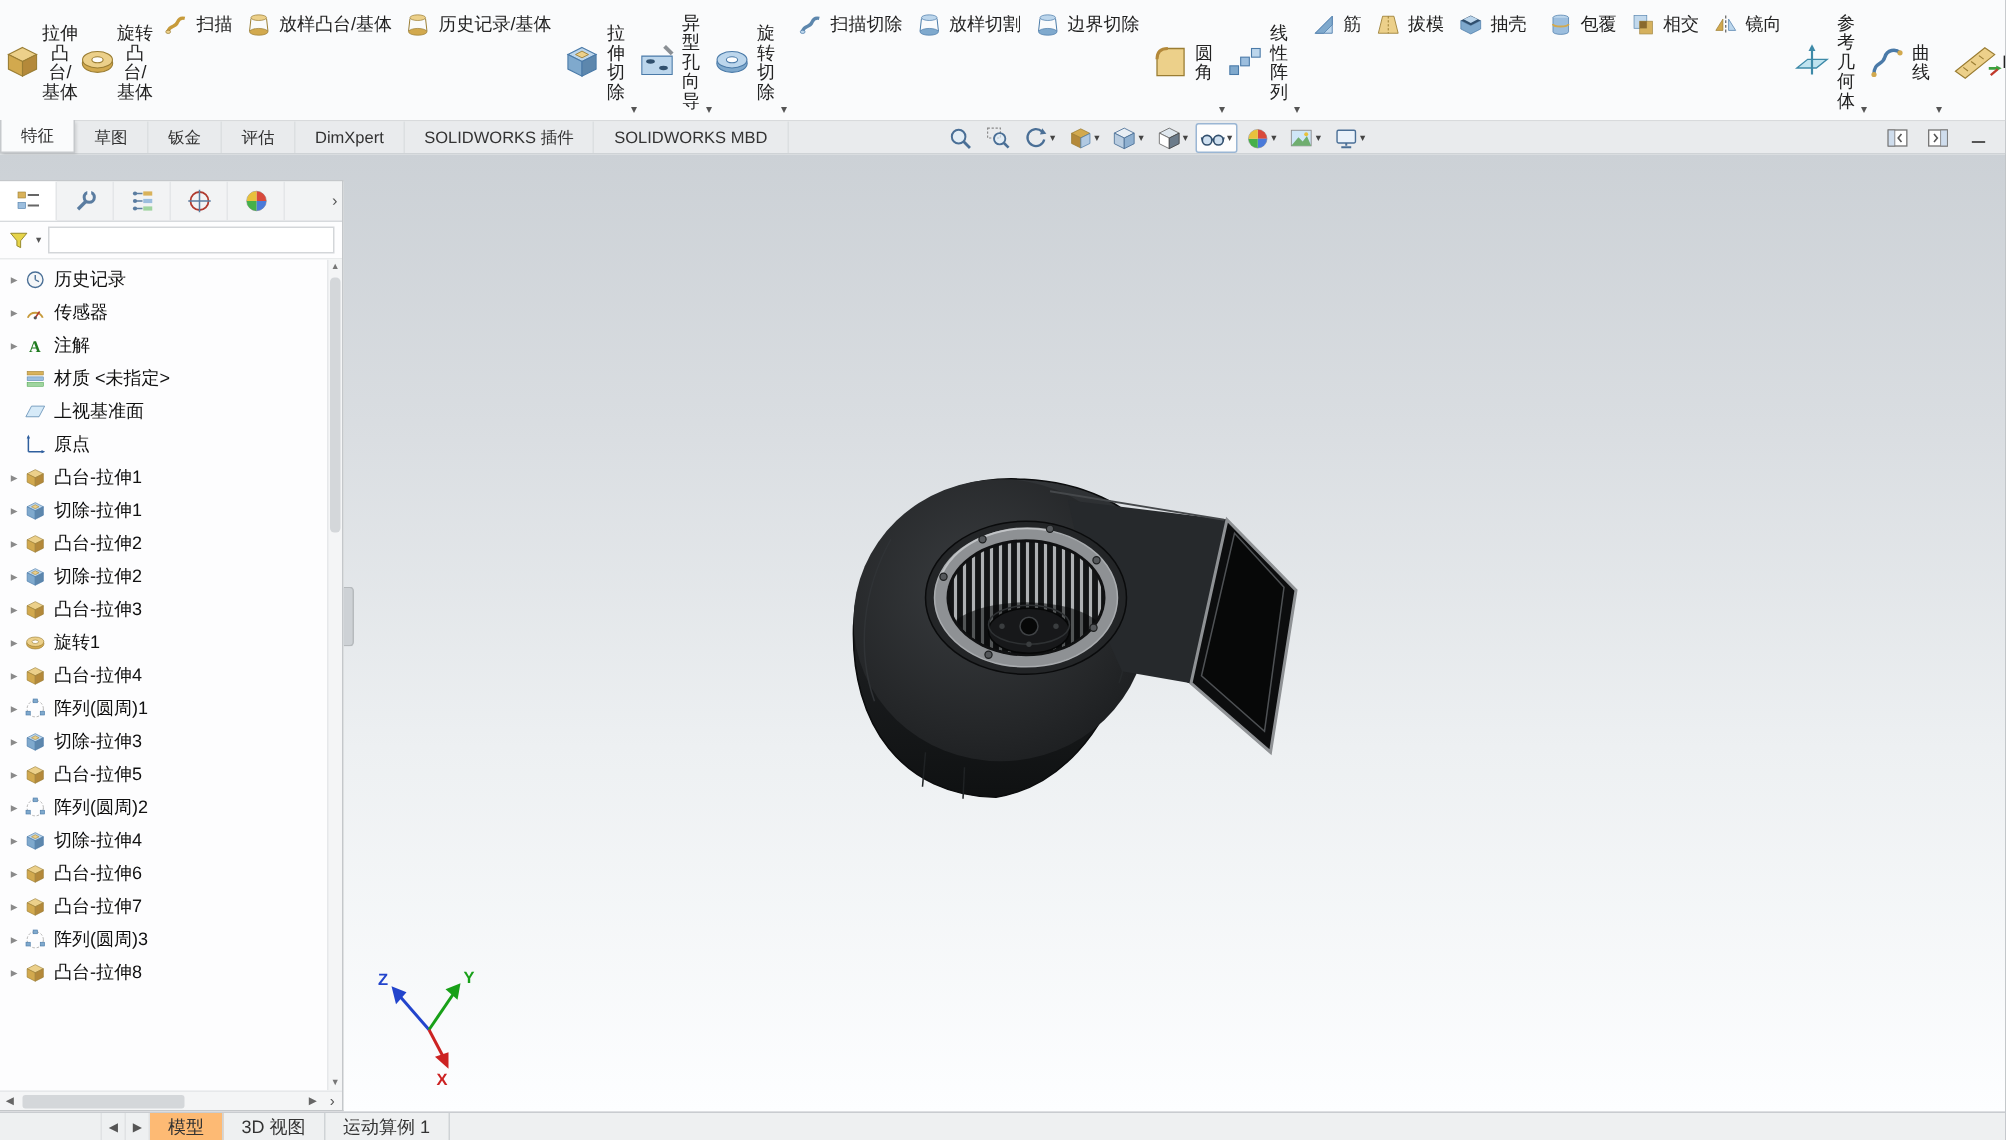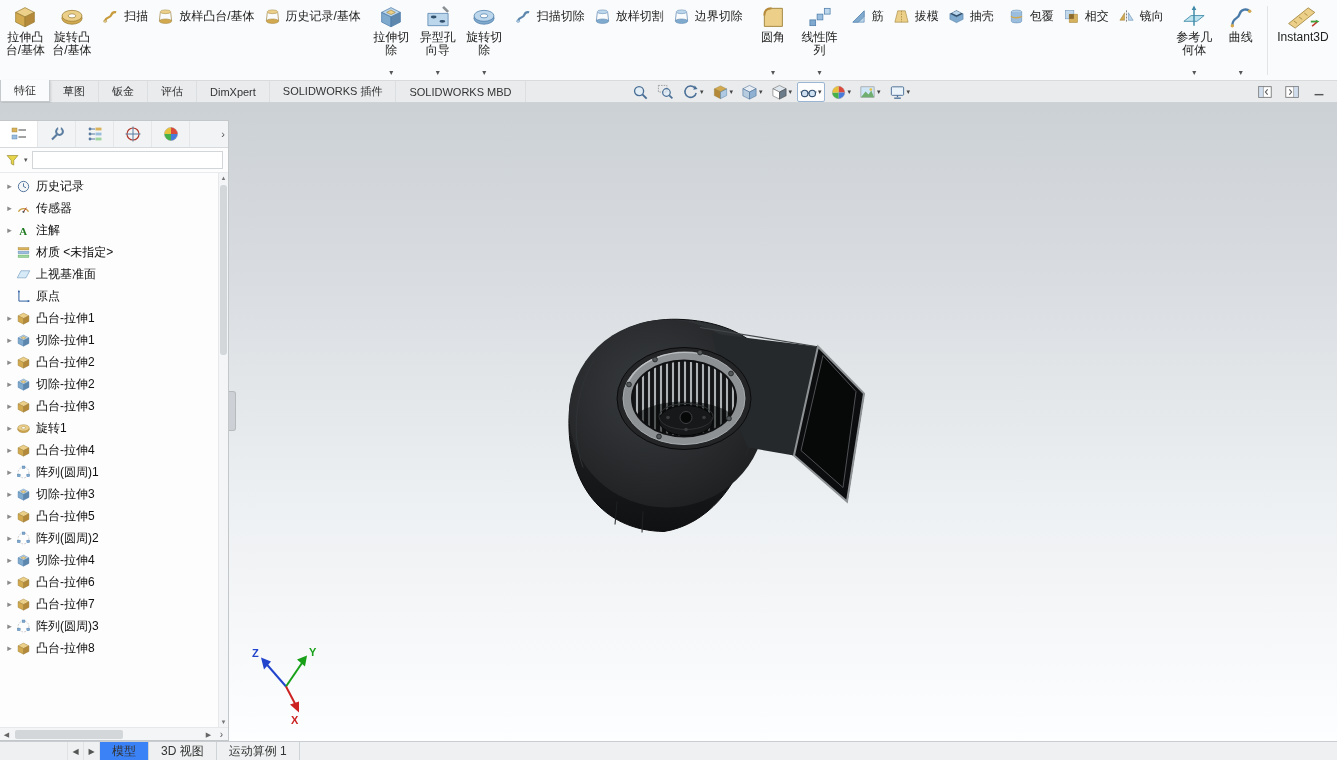--- a/index.html
+++ b/index.html
@@ -4,21 +4,21 @@
 <title>SOLIDWORKS</title>
 <style>
   html,body{margin:0;padding:0;background:#9aa0a6;}
   *{box-sizing:border-box;}
   .app{position:relative;width:1337px;height:760px;background:#f1f2f3;overflow:hidden;
        font-family:"Liberation Sans","DejaVu Sans",sans-serif;color:#1a1a1a;cursor:default;}
 
   
   .ribbon{position:absolute;left:0;top:0;right:0;height:81px;background:#fafbfc;
           border-bottom:1px solid #d8dadc;display:flex;align-items:stretch;padding:1px 2px 0 2px;}
-  .rbig{width:50px;display:flex;flex-direction:column;align-items:center;padding:3px 0 2px 0;}
+  .rbig{width:50px;display:flex;align-items:center;padding:3px 0 2px 0;}
   .rbig.wide{width:68px;}
   .ricb{width:26px;height:26px;flex:0 0 auto;}
   .ricb.wideic{width:34px;}
   .rlbl{font-size:12px;line-height:13px;text-align:center;margin-top:1px;width:46px;word-break:break-all;color:#222;}
   .rbig.wide .rlbl{width:64px;word-break:normal;white-space:nowrap;}
   .rcaret{font-size:8px;line-height:8px;color:#555;margin-top:auto;padding-bottom:1px;}
   .rstack{display:flex;flex-direction:row;justify-content:flex-start;padding:3px 3px;gap:1px;}
   .rsmall{display:flex;align-items:center;height:24px;padding:0 4px;font-size:12px;white-space:nowrap;color:#222;}
   .rics{width:17px;height:17px;margin-right:5px;flex:0 0 auto;}
   .rsep{width:1px;background:#e2e4e6;margin:5px 3px;}
@@ -77,21 +77,21 @@
   .splitgrip{position:absolute;left:229px;top:288px;width:7px;height:40px;background:#cdd1d5;
              border:1px solid #b6babd;border-left:none;border-radius:0 3px 3px 0;}
 
   
   .bottombar{position:absolute;left:0;bottom:0;right:0;height:19px;background:#eef0f1;
              border-top:1px solid #c9ccd0;display:flex;align-items:stretch;font-size:12px;}
   .bspace{width:68px;border-right:1px solid #e0e2e4;}
   .bnav{width:16px;display:flex;align-items:center;justify-content:center;color:#555;font-size:8px;border-right:1px solid #e0e2e4;}
   .btabs{display:flex;align-items:stretch;}
   .btab{padding:0 12px;display:flex;align-items:center;border-right:1px solid #cfd3d6;color:#333;}
-  .btab.active{background:#3b82f6;}
+  .btab.active{background:#fdba74;}
 </style>
 </head>
 <body>
 
 <svg width="0" height="0" style="position:absolute" aria-hidden="true">
 <defs>
 <symbol id="sym-boss" viewBox="0 0 18 18">
         <polygon points="9,2.5 15.5,5.8 9,9 2.5,5.8" fill="#ecd08a" stroke="#9a7d33" stroke-width=".5"></polygon>
         <polygon points="2.5,5.8 9,9 9,15.8 2.5,12.5" fill="#d2a94e" stroke="#9a7d33" stroke-width=".5"></polygon>
         <polygon points="15.5,5.8 9,9 9,15.8 15.5,12.5" fill="#b4893a" stroke="#9a7d33" stroke-width=".5"></polygon>

